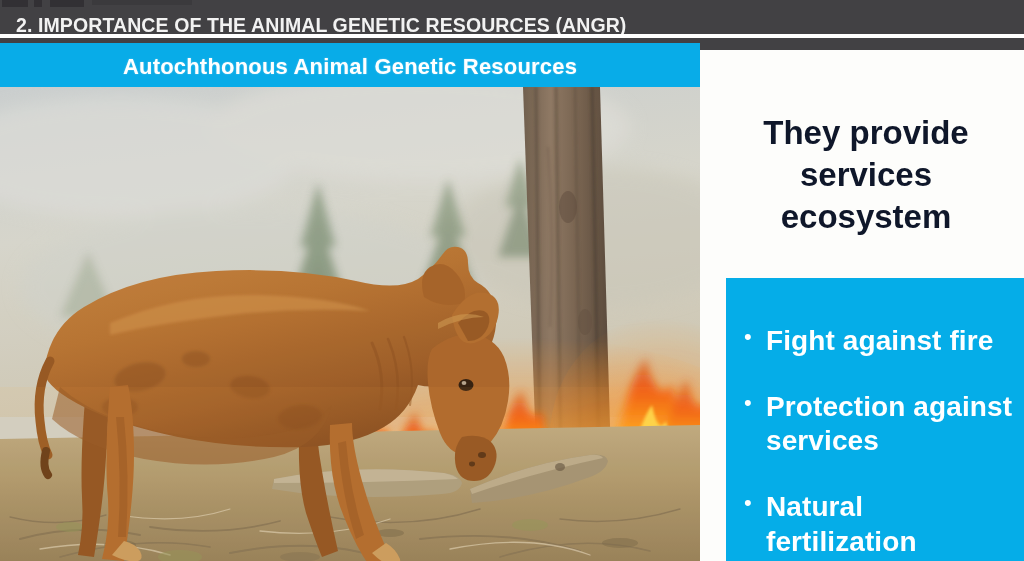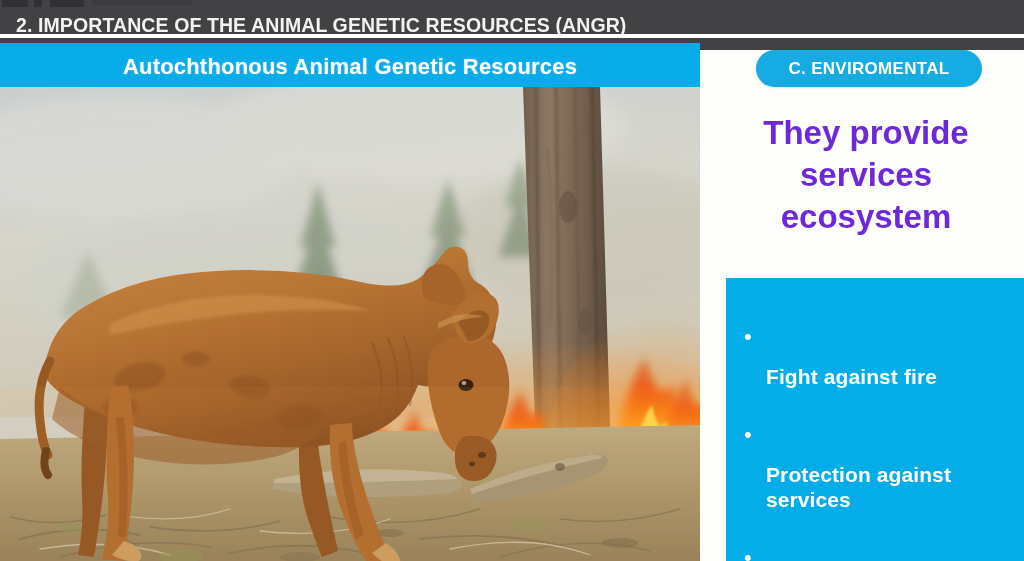--- a/index.html
+++ b/index.html
@@ -105,21 +105,21 @@
     font-weight: bold;
     letter-spacing: .3px;
     white-space: nowrap;
   }
 
   .headline {
     position: absolute;
     left: 716px; top: 112px;
     width: 300px;
     text-align: center;
-    color: #6d28d9;
+    color: #0f172a;
     font-size: 33px;
     font-weight: bold;
     line-height: 1.28;
   }
 
   .bullet-panel {
     position: absolute;
     left: 726px; top: 278px;
     width: 298px; height: 283px;
     background: #05ADE8;
@@ -135,25 +135,24 @@
     flex: 0 0 auto;
     width: 22px;
     color: #ffffff;
     font-size: 22px;
     line-height: 26px;
     text-align: left;
     padding-left: 4px;
   }
   .bullet-text {
     color: #ffffff;
-    font-size: 21px;
+    font-size: 28px;
     font-weight: bold;
     line-height: 1.22;
     letter-spacing: .1px;
-    margin-top: 40px;
   }
 </style>
 </head>
 <body>
 
 <div id="slide">
 
   <div class="header-bar">
     <div class="header-ghost gh1"></div>
     <div class="header-ghost gh2"></div>
@@ -385,37 +384,35 @@
 
         <path d="M50 274 q-14 26 -10 60 q2 22 8 34" stroke="#93541f" stroke-width="9" fill="none" stroke-linecap="round"></path>
         <path d="M46 364 q-4 16 2 24" stroke="#5f3513" stroke-width="8" fill="none" stroke-linecap="round"></path>
       </g>
 
       <rect x="0" y="300" width="700" height="174" fill="#ffae4a" opacity="0.07"></rect>
       <rect x="0" y="0" width="700" height="474" fill="#f0c98a" opacity="0.05"></rect>
     </svg>
   </div>
 
-  <div class="badge">
-    <span class="badge-text">C. ENVIROMENTAL</span>
-  </div>
 
   <div class="headline">
     <div>They provide</div>
     <div>services</div>
     <div>ecosystem</div>
   </div>
 
   <div class="bullet-panel">
     <div class="bullet-row">
       <span class="bullet-dot">•</span>
       <span class="bullet-text">Fight against fire</span>
     </div>
     <div class="bullet-row">
       <span class="bullet-dot">•</span>
       <span class="bullet-text">Protection against services</span>
     </div>
     <div class="bullet-row">
       <span class="bullet-dot">•</span>
+      <span class="bullet-text">Natural fertilization</span>
     </div>
   </div>
 
 </div>
 
 </body></html>

